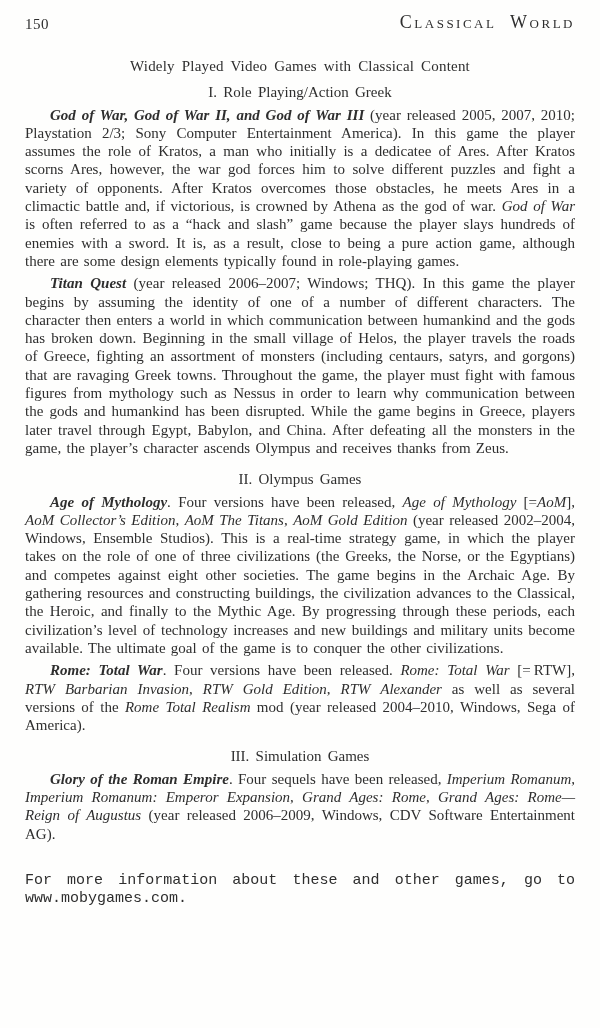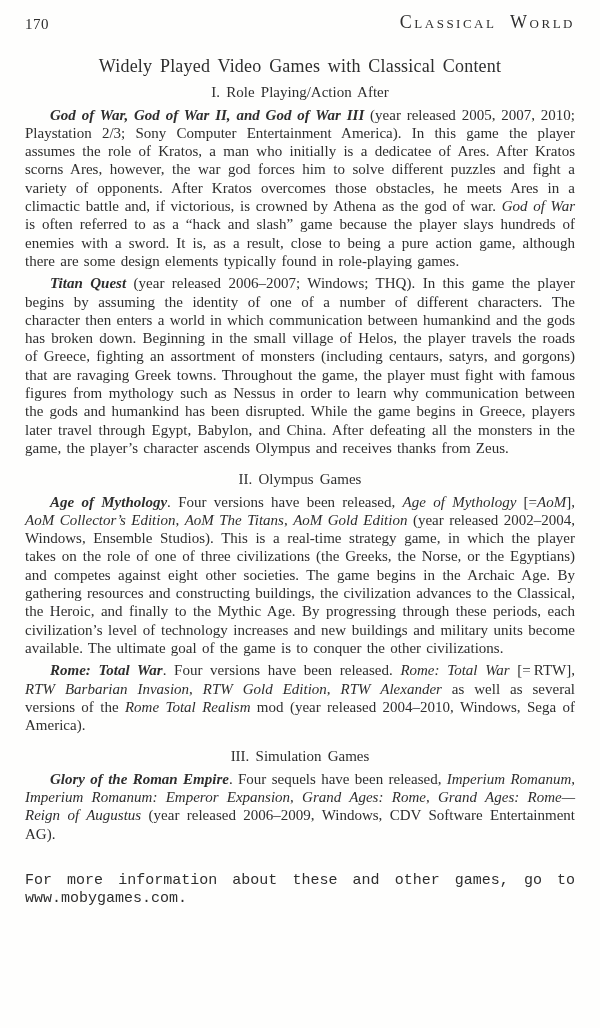--- a/index.html
+++ b/index.html
@@ -28,21 +28,21 @@
   }
   .appendix-label {
     text-align: center;
     margin-top: 14px;
     letter-spacing: 2px;
     word-spacing: 2px;
   }
   .doc-title {
     text-align: center;
     margin: 23px 0 0 0;
-    font-size: 18px;
+    font-size: 15px;
     font-weight: normal;
     word-spacing: 3px;
     letter-spacing: 0.2px;
   }
   .sec-head {
     text-align: center;
     margin: 13px 0 2px 0;
     font-size: 15px;
     font-weight: normal;
     word-spacing: 2.5px;
@@ -64,29 +64,29 @@
     word-spacing: 1.5px;
     font-family: Liberation Mono, monospace;
   }
 </style>
 </head>
 <body>
 
 <div class="page">
 
   <div class="running-head">
-    <span class="page-num">170</span>
+    <span class="page-num">150</span>
     <span class="journal-title">Classical World</span>
   </div>
 
 
   <h1 class="doc-title">Widely Played Video Games with Classical Content</h1>
 
   <section>
-    <h2 class="sec-head first">I. Role Playing/Action After</h2>
+    <h2 class="sec-head first">I. Role Playing/Action Greek</h2>
     <p class="body-par"><span class="seg-bi">God of War, God of War II, and God of War III</span><span class="seg-n"> (year released 2005, 2007, 2010; Playstation 2/3; Sony Computer Entertainment America). In this game the player assumes the role of Kratos, a man who initially is a dedicatee of Ares. After Kratos scorns Ares, however, the war god forces him to solve different puzzles and fight a variety of opponents. After Kratos overcomes those obstacles, he meets Ares in a climactic battle and, if victorious, is crowned by Athena as the god of war. </span><span class="seg-i">God of War</span><span class="seg-n"> is often referred to as a “hack and slash” game because the player slays hundreds of enemies with a sword. It is, as a result, close to being a pure action game, although there are some design elements typically found in role-playing games.</span></p>
     <p class="body-par"><span class="seg-bi">Titan Quest</span><span class="seg-n"> (year released 2006–2007; Windows; THQ). In this game the player begins by assuming the identity of one of a number of different characters. The character then enters a world in which communication between humankind and the gods has broken down. Beginning in the small village of Helos, the player travels the roads of Greece, fighting an assortment of monsters (including centaurs, satyrs, and gorgons) that are ravaging Greek towns. Throughout the game, the player must fight with famous figures from mythology such as Nessus in order to learn why communication between the gods and humankind has been disrupted. While the game begins in Greece, players later travel through Egypt, Babylon, and China. After defeating all the monsters in the game, the player’s character ascends Olympus and receives thanks from Zeus.</span></p>
   </section>
 
   <section>
     <h2 class="sec-head">II. Olympus Games</h2>
     <p class="body-par"><span class="seg-bi">Age of Mythology</span><span class="seg-n">. Four versions have been released, </span><span class="seg-i">Age of Mythology</span><span class="seg-n"> [=</span><span class="seg-i">AoM</span><span class="seg-n">], </span><span class="seg-i">AoM Collector’s Edition</span><span class="seg-n">, </span><span class="seg-i">AoM The Titans</span><span class="seg-n">, </span><span class="seg-i">AoM Gold Edition</span><span class="seg-n"> (year released 2002–2004, Windows, Ensemble Studios). This is a real-time strategy game, in which the player takes on the role of one of three civilizations (the Greeks, the Norse, or the Egyptians) and competes against eight other societies. The game begins in the Archaic Age. By gathering resources and constructing buildings, the civilization advances to the Classical, the Heroic, and finally to the Mythic Age. By progressing through these periods, each civilization’s level of technology increases and new buildings and military units become available. The ultimate goal of the game is to conquer the other civilizations.</span></p>
     <p class="body-par"><span class="seg-bi">Rome: Total War</span><span class="seg-n">. Four versions have been released. </span><span class="seg-i">Rome: Total War</span><span class="seg-n"> [= RTW], </span><span class="seg-i">RTW Barbarian Invasion</span><span class="seg-n">, </span><span class="seg-i">RTW Gold Edition</span><span class="seg-n">, </span><span class="seg-i">RTW Alexander</span><span class="seg-n"> as well as several versions of the </span><span class="seg-i">Rome Total Realism</span><span class="seg-n"> mod (year released 2004–2010, Windows, Sega of America).</span></p>
   </section>
 

